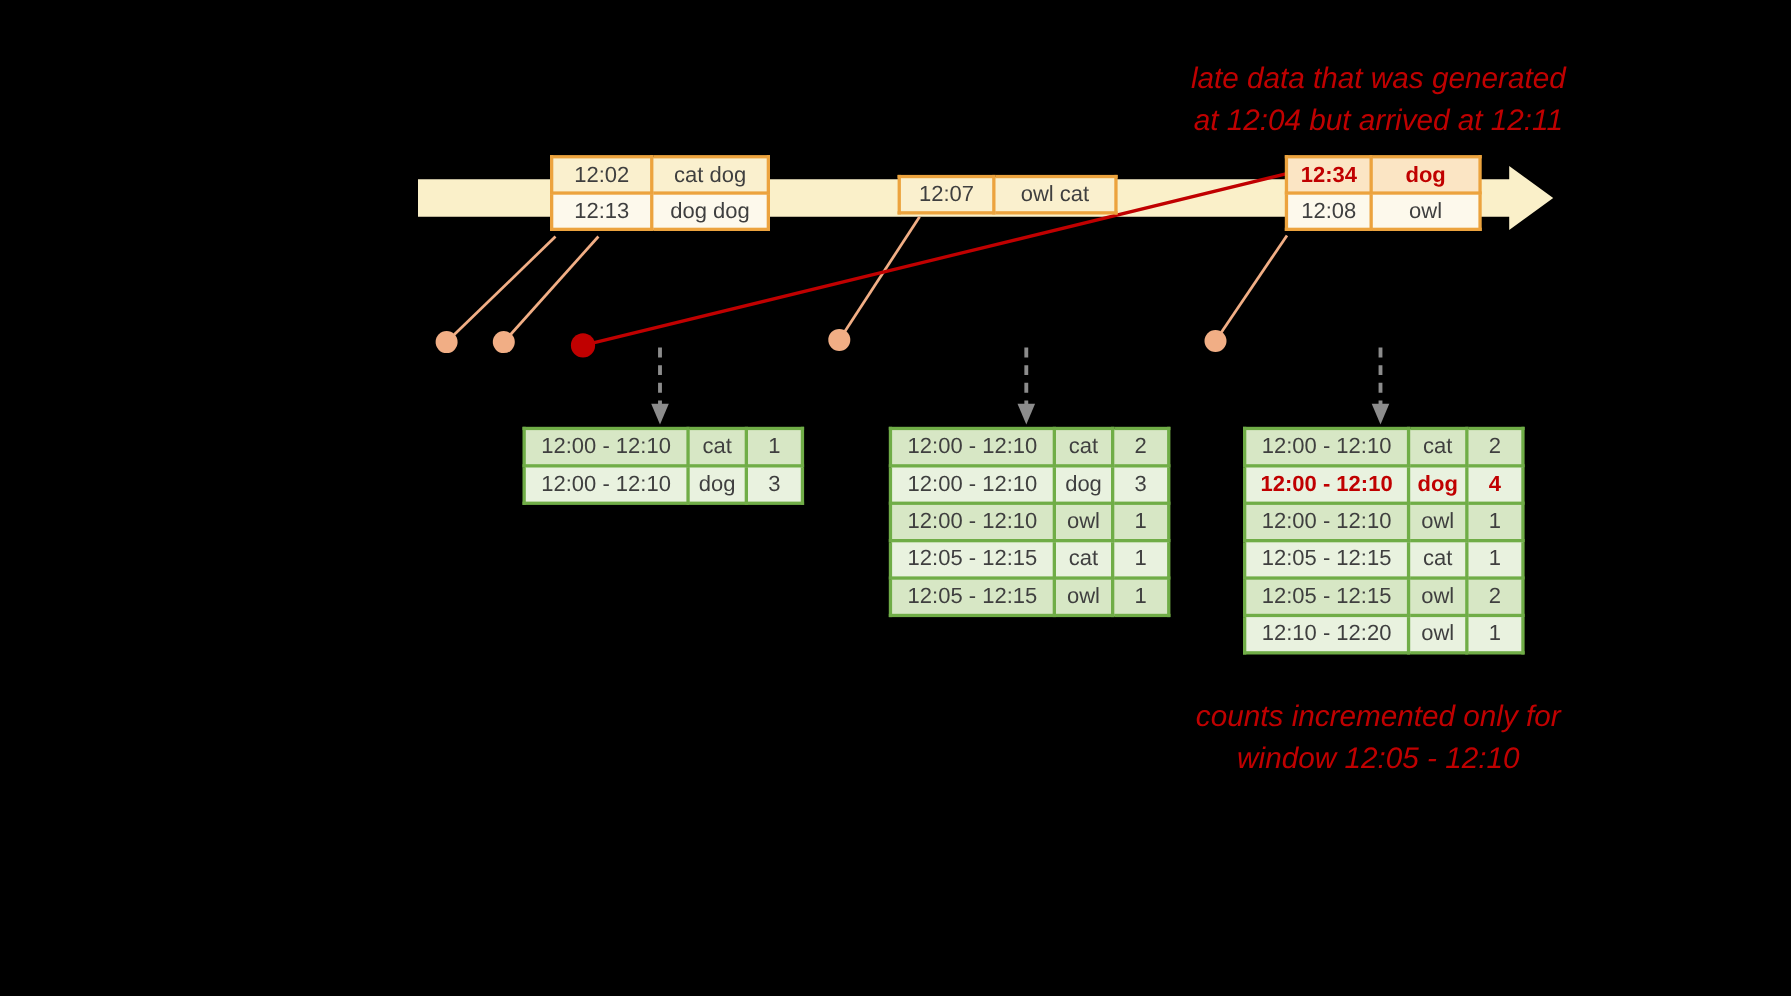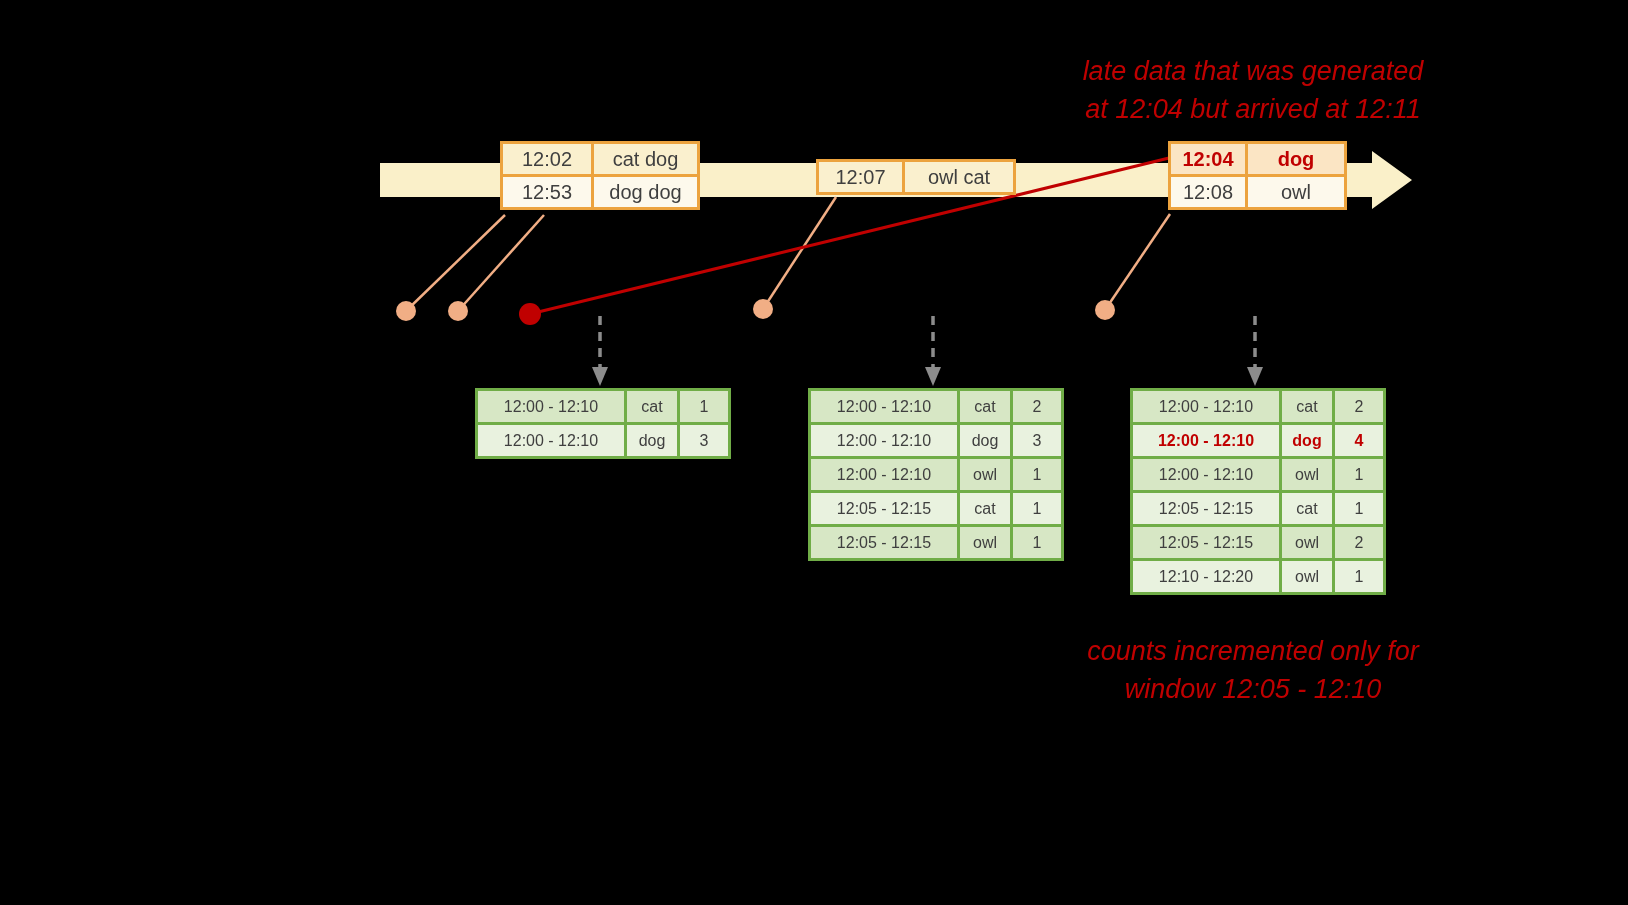--- a/index.html
+++ b/index.html
@@ -34,21 +34,21 @@
     color: #C00000;
     font-weight: bold;
   }
 
   
   .result-table td {
     border: 3px solid #70AD47;
     height: 34px;
     text-align: center;
     vertical-align: middle;
-    font-size: 16px;
+    font-size: 20px;
     color: #3F3F3F;
     white-space: nowrap;
   }
   .result-table tr:nth-child(odd) td { background: #D7E7C5; }
   .result-table tr:nth-child(even) td { background: #E9F2DF; }
   .result-table tr.late td { color: #C00000; font-weight: bold; }
 
   .note {
     position: absolute;
     width: 470px;
@@ -94,39 +94,39 @@
     </g>
   </svg>
 
   <table class="event-table" style="left:500px; top:141px;">
     <tbody>
         <tr>
       <td style="width:91px">12:02</td>
       <td style="width:106px">cat dog</td>
     </tr>
     <tr>
-      <td>12:53</td>
+      <td>12:13</td>
       <td>dog dog</td>
     </tr>
   </tbody>
     </table>
 
   <table class="event-table" style="left:816px; top:159px;">
     <tbody>
         <tr>
       <td style="width:86px">12:07</td>
       <td style="width:111px">owl cat</td>
     </tr>
   </tbody>
     </table>
 
   <table class="event-table" style="left:1168px; top:141px;">
     <tbody>
         <tr class="late">
-      <td style="width:77px">12:04</td>
+      <td style="width:77px">12:34</td>
       <td style="width:99px">dog</td>
     </tr>
     <tr>
       <td>12:08</td>
       <td>owl</td>
     </tr>
   </tbody>
     </table>
 
   <table class="result-table" style="left:475px; top:388px;">

